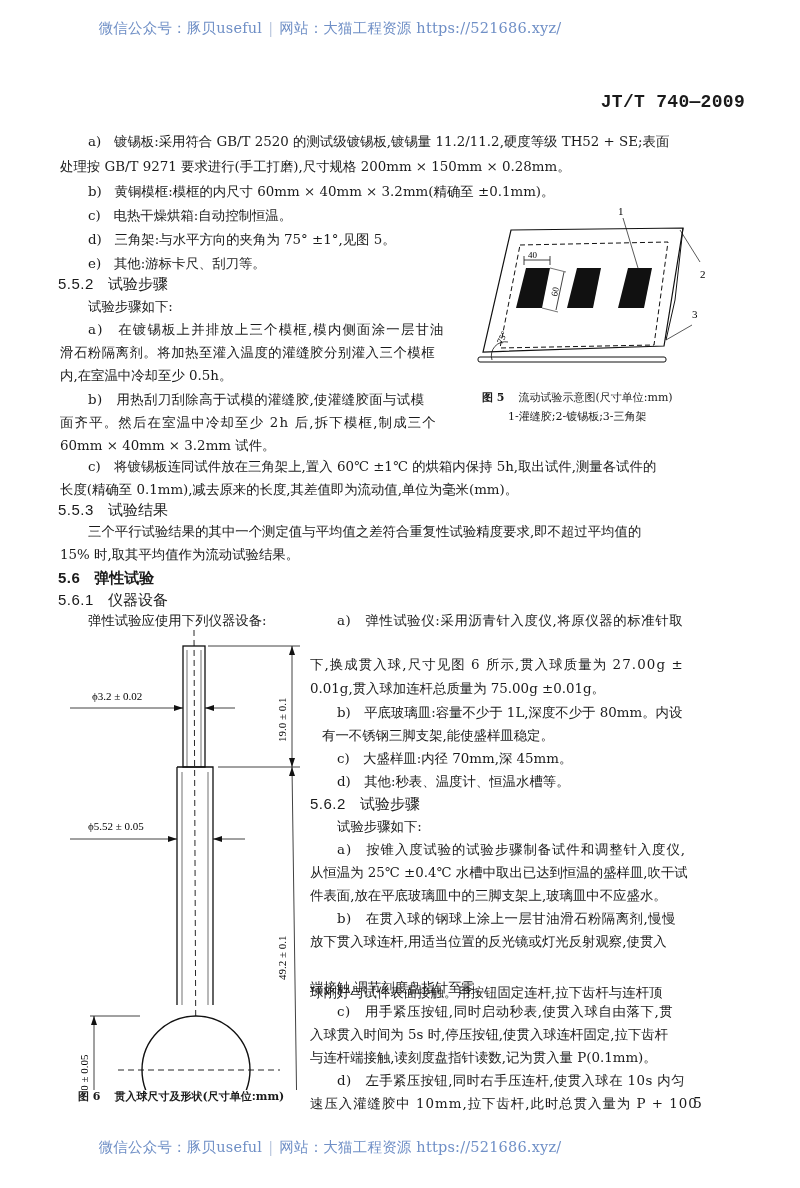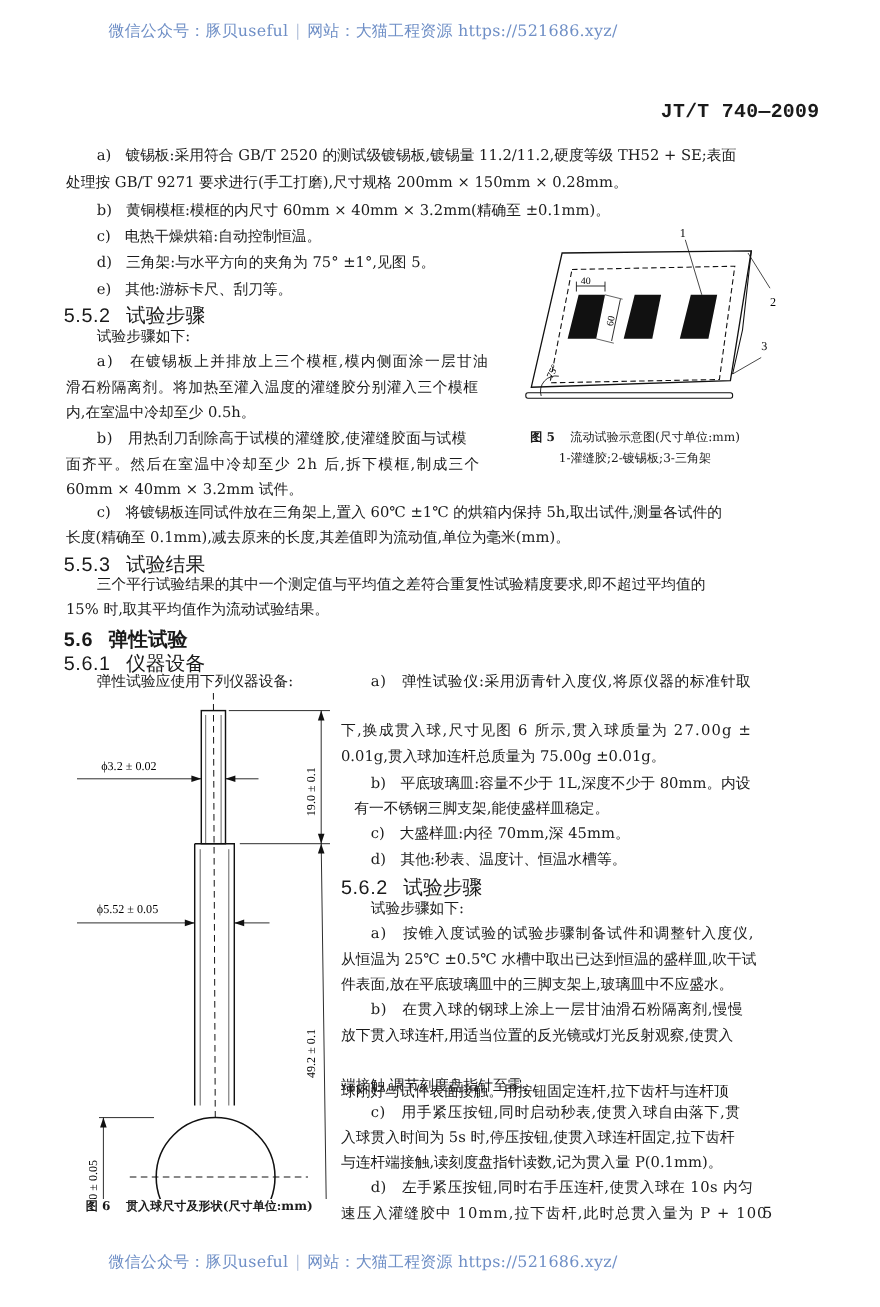--- a/index.html
+++ b/index.html
@@ -5,21 +5,21 @@
   html, body { margin: 0; padding: 0; background: #ffffff; }
   body { width: 800px; height: 1188px; position: relative; overflow: hidden;
          font-family: "DejaVu Serif", "Liberation Serif", serif; color: #1a1a1a; }
   .watermark { position: absolute; left: 0; width: 660px; text-align: center;
                color: #6f8fc6; font-size: 14.5px; letter-spacing: 0.2px;
                font-family: "DejaVu Serif", serif; }
   .watermark .sep { color: #b9c6de; margin: 0 6px; }
   .std-code { position: absolute; right: 55px; top: 92px; font-size: 18px;
               font-family: Liberation Mono, monospace; font-weight: bold; letter-spacing: 0.3px; }
   .ln { position: absolute; font-size: 13.4px; line-height: 17px; white-space: nowrap; }
-  .h { position: absolute; font-size: 18px; white-space: nowrap; }
+  .h { position: absolute; font-size: 15px; white-space: nowrap; }
   .h .num { font-family: "Liberation Sans", sans-serif; margin-right: 14px; letter-spacing: 0.5px; }
   .h.bold { font-weight: bold; }
   .cap { position: absolute; font-size: 11px; white-space: nowrap; }
   .cap b { font-weight: bold; margin-right: 14px; }
   .page-num { position: absolute; right: 98px; top: 1095px; font-size: 14px; }
   svg text { font-family: "Liberation Serif", serif; }
 </style>
 </head>
 <body>
 
@@ -96,21 +96,21 @@
 <div class="ln" style="left:310px;top:656px;letter-spacing:1.1px">下,换成贯入球,尺寸见图 6 所示,贯入球质量为 27.00g ±</div>
 <div class="ln" style="left:310px;top:680px">0.01g,贯入球加连杆总质量为 75.00g ±0.01g。</div>
 <div class="ln" style="left:337px;top:704px">b)　平底玻璃皿:容量不少于 1L,深度不少于 80mm。内设</div>
 <div class="ln" style="left:322px;top:727px">有一不锈钢三脚支架,能使盛样皿稳定。</div>
 <div class="ln" style="left:337px;top:750px">c)　大盛样皿:内径 70mm,深 45mm。</div>
 <div class="ln" style="left:337px;top:773px">d)　其他:秒表、温度计、恒温水槽等。</div>
 
 <div class="h" style="left:310px;top:795px"><span class="num">5.6.2</span><span>试验步骤</span></div>
 <div class="ln" style="left:337px;top:818px">试验步骤如下:</div>
 <div class="ln" style="left:337px;top:841px;letter-spacing:0.9px">a)　按锥入度试验的试验步骤制备试件和调整针入度仪,</div>
-<div class="ln" style="left:310px;top:864px">从恒温为 25℃ ±0.5℃ 水槽中取出已达到恒温的盛样皿,吹干试</div>
+<div class="ln" style="left:310px;top:864px">从恒温为 25℃ ±0.4℃ 水槽中取出已达到恒温的盛样皿,吹干试</div>
 <div class="ln" style="left:310px;top:887px">件表面,放在平底玻璃皿中的三脚支架上,玻璃皿中不应盛水。</div>
 <div class="ln" style="left:337px;top:910px;letter-spacing:0.5px">b)　在贯入球的钢球上涂上一层甘油滑石粉隔离剂,慢慢</div>
 <div class="ln" style="left:310px;top:933px">放下贯入球连杆,用适当位置的反光镜或灯光反射观察,使贯入</div>
 <div class="ln" style="left:310px;top:984px">球刚好与试件表面接触。用按钮固定连杆,拉下齿杆与连杆顶</div>
 <div class="ln" style="left:310px;top:979px">端接触,调节刻度盘指针至零。</div>
 <div class="ln" style="left:337px;top:1003px;letter-spacing:0.6px">c)　用手紧压按钮,同时启动秒表,使贯入球自由落下,贯</div>
 <div class="ln" style="left:310px;top:1026px">入球贯入时间为 5s 时,停压按钮,使贯入球连杆固定,拉下齿杆</div>
 <div class="ln" style="left:310px;top:1049px">与连杆端接触,读刻度盘指针读数,记为贯入量 P(0.1mm)。</div>
 <div class="ln" style="left:337px;top:1072px;letter-spacing:0.4px">d)　左手紧压按钮,同时右手压连杆,使贯入球在 10s 内匀</div>
 <div class="ln" style="left:310px;top:1095px;letter-spacing:1.0px">速压入灌缝胶中 10mm,拉下齿杆,此时总贯入量为 P + 100</div>

